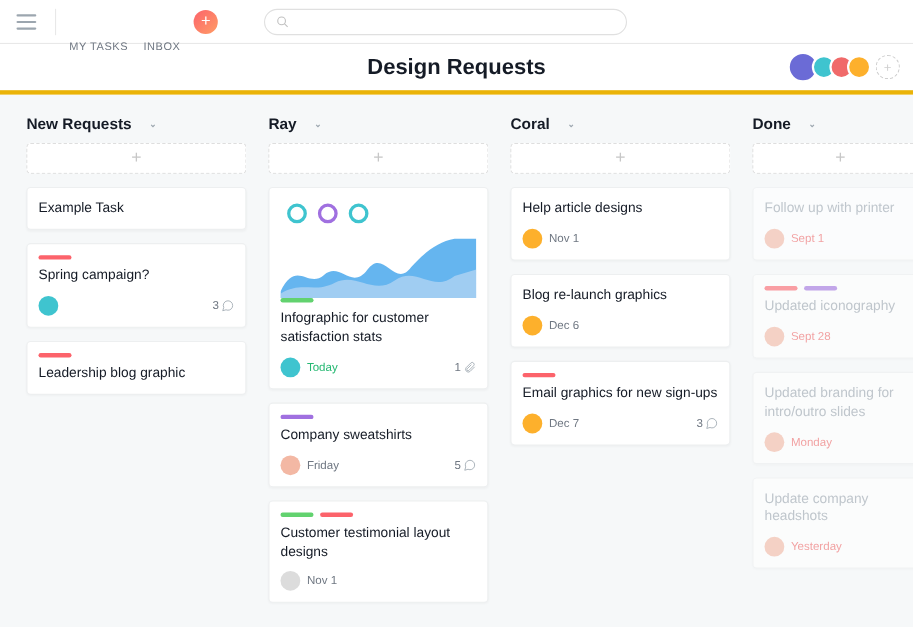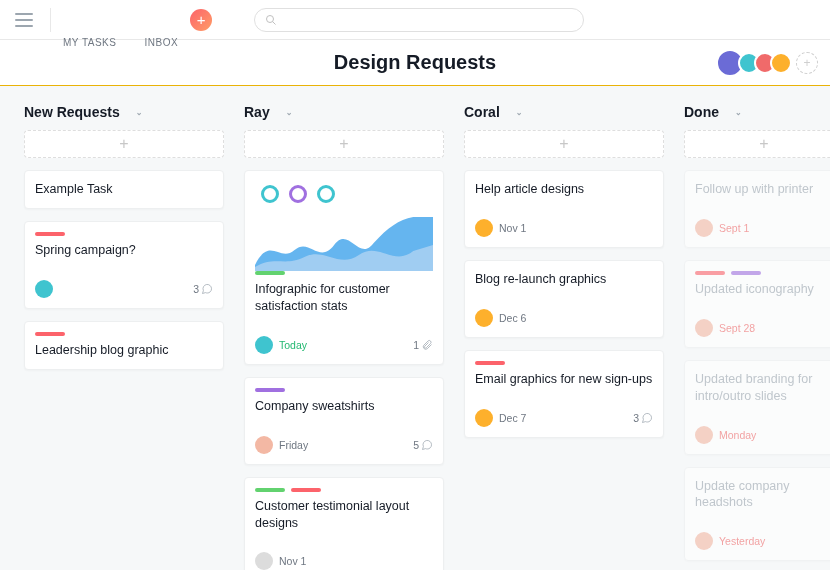--- a/index.html
+++ b/index.html
@@ -2,45 +2,45 @@
 <html><head>
 <meta charset="utf-8">
 <style>
 * { box-sizing: border-box; margin: 0; padding: 0; }
 body { font-family: -apple-system, BlinkMacSystemFont, "Segoe UI", Helvetica, Arial, sans-serif; background: #fff; color: #151b26; width: 830px; height: 570px; overflow: hidden; font-size: 13px; }
 
 .topbar { display: flex; align-items: center; height: 40px; padding: 0 10px; border-bottom: 1px solid #e8e8e8; gap: 12px; }
 .hamburger { width: 28px; height: 28px; display: flex; flex-direction: column; justify-content: center; gap: 4px; cursor: pointer; padding: 5px; }
 .hamburger span { height: 2px; background: #9ca6af; border-radius: 1px; }
 .vsep { width: 1px; height: 24px; background: #e8e8e8; }
-.topnav { display: flex; gap: 28px; margin-top: 46px; }
+.topnav { display: flex; gap: 14px; margin-top: 46px; }
 .topnav a { font-size: 10px; letter-spacing: 0.5px; color: #6f7782; text-decoration: none; font-weight: 500; }
 .add-btn { width: 22px; height: 22px; border-radius: 50%; background: linear-gradient(135deg,#fc636b,#ff9d66); color: #fff; display: flex; align-items: center; justify-content: center; font-size: 15px; cursor: pointer; }
 .search { flex: 0 0 330px; margin-left: 30px; height: 24px; border: 1px solid #e0e0e0; border-radius: 12px; display: flex; align-items: center; padding: 0 10px; color: #b0b0b0; }
 
-.titlebar { display: flex; align-items: center; height: 46px; position: relative; border-bottom: 1px solid #eab308; }
+.titlebar { display: flex; align-items: center; height: 46px; position: relative; border-bottom: 4px solid #eab308; }
 .page-title { position: absolute; left: 50%; transform: translateX(-50%); font-size: 20px; font-weight: 600; }
 .collab { position: absolute; right: 12px; display: flex; align-items: center; gap: -2px; }
 .collab .av { border-radius: 50%; border: 2px solid #fff; margin-left: -6px; }
 .collab .av.big { width: 28px; height: 28px; }
 .collab .av.sm { width: 22px; height: 22px; }
 .add-collab { width: 22px; height: 22px; border-radius:50%; border:1px dashed #cfcfcf; display:flex;align-items:center;justify-content:center;color:#cfcfcf;font-size:12px;margin-left:4px;cursor:pointer;}
 
 .board { display: flex; gap: 20px; padding: 18px 24px; background: #f6f8f9; height: calc(100% - 86px); overflow:hidden;}
 .column { width: 200px; flex: 0 0 200px; min-width:0;}
 .column:last-child { flex: 0 0 160px; width:160px; }
 .col-header { font-size: 14px; font-weight: 600; color: #151b26; margin-bottom: 10px; display:flex; align-items:center; gap:16px; cursor:pointer;}
 .col-header .chev { font-size:8px; color:#9ca6af; }
 .add-card { height: 28px; border:1px dashed #dedede; background: #fff; border-radius: 4px; display:flex;align-items:center;justify-content:center;color:#c7c7c7;font-size:16px;cursor:pointer;margin-bottom:12px;}
 .card { background:#fff; border:1px solid #edeff0; border-radius:4px; padding:10px; margin-bottom:12px; box-shadow: 0 1px 2px rgba(0,0,0,0.03); cursor:pointer; }
 .tags { display:flex; gap:6px; margin-bottom:6px; }
 .tag { width:30px; height:4px; border-radius:2px; }
 .card-title { font-size:12.5px; color:#151b26; line-height:1.35; }
 .card-title.faded { color:#9ca6af; }
-.meta { display:flex; align-items:center; margin-top:21px; gap:6px; }
+.meta { display:flex; align-items:center; margin-top:10px; gap:6px; }
 .meta .av { width:18px; height:18px; border-radius:50%; }
 .due { font-size:10.5px; color:#6f7782; }
 .due.green { color:#25b872; }
 .due.red { color:#f06a6a;text-align:center; }
 .spacer { flex:1; }
 .cnt { font-size:10.5px; color:#6f7782; display:flex; align-items:center; gap:2px;}
 .cnt svg, .clip svg { width:12px; height:12px; stroke:#9ca6af; fill:none; stroke-width:1.5;}
 .graphic { height:90px; display:flex; flex-direction:column; justify-content:space-between; padding:4px 0 0; }
 .rings { display:flex; gap:10px; padding-left:6px;}
 .ring { width:18px; height:18px; border-radius:50%; border:3px solid; background:transparent;}

